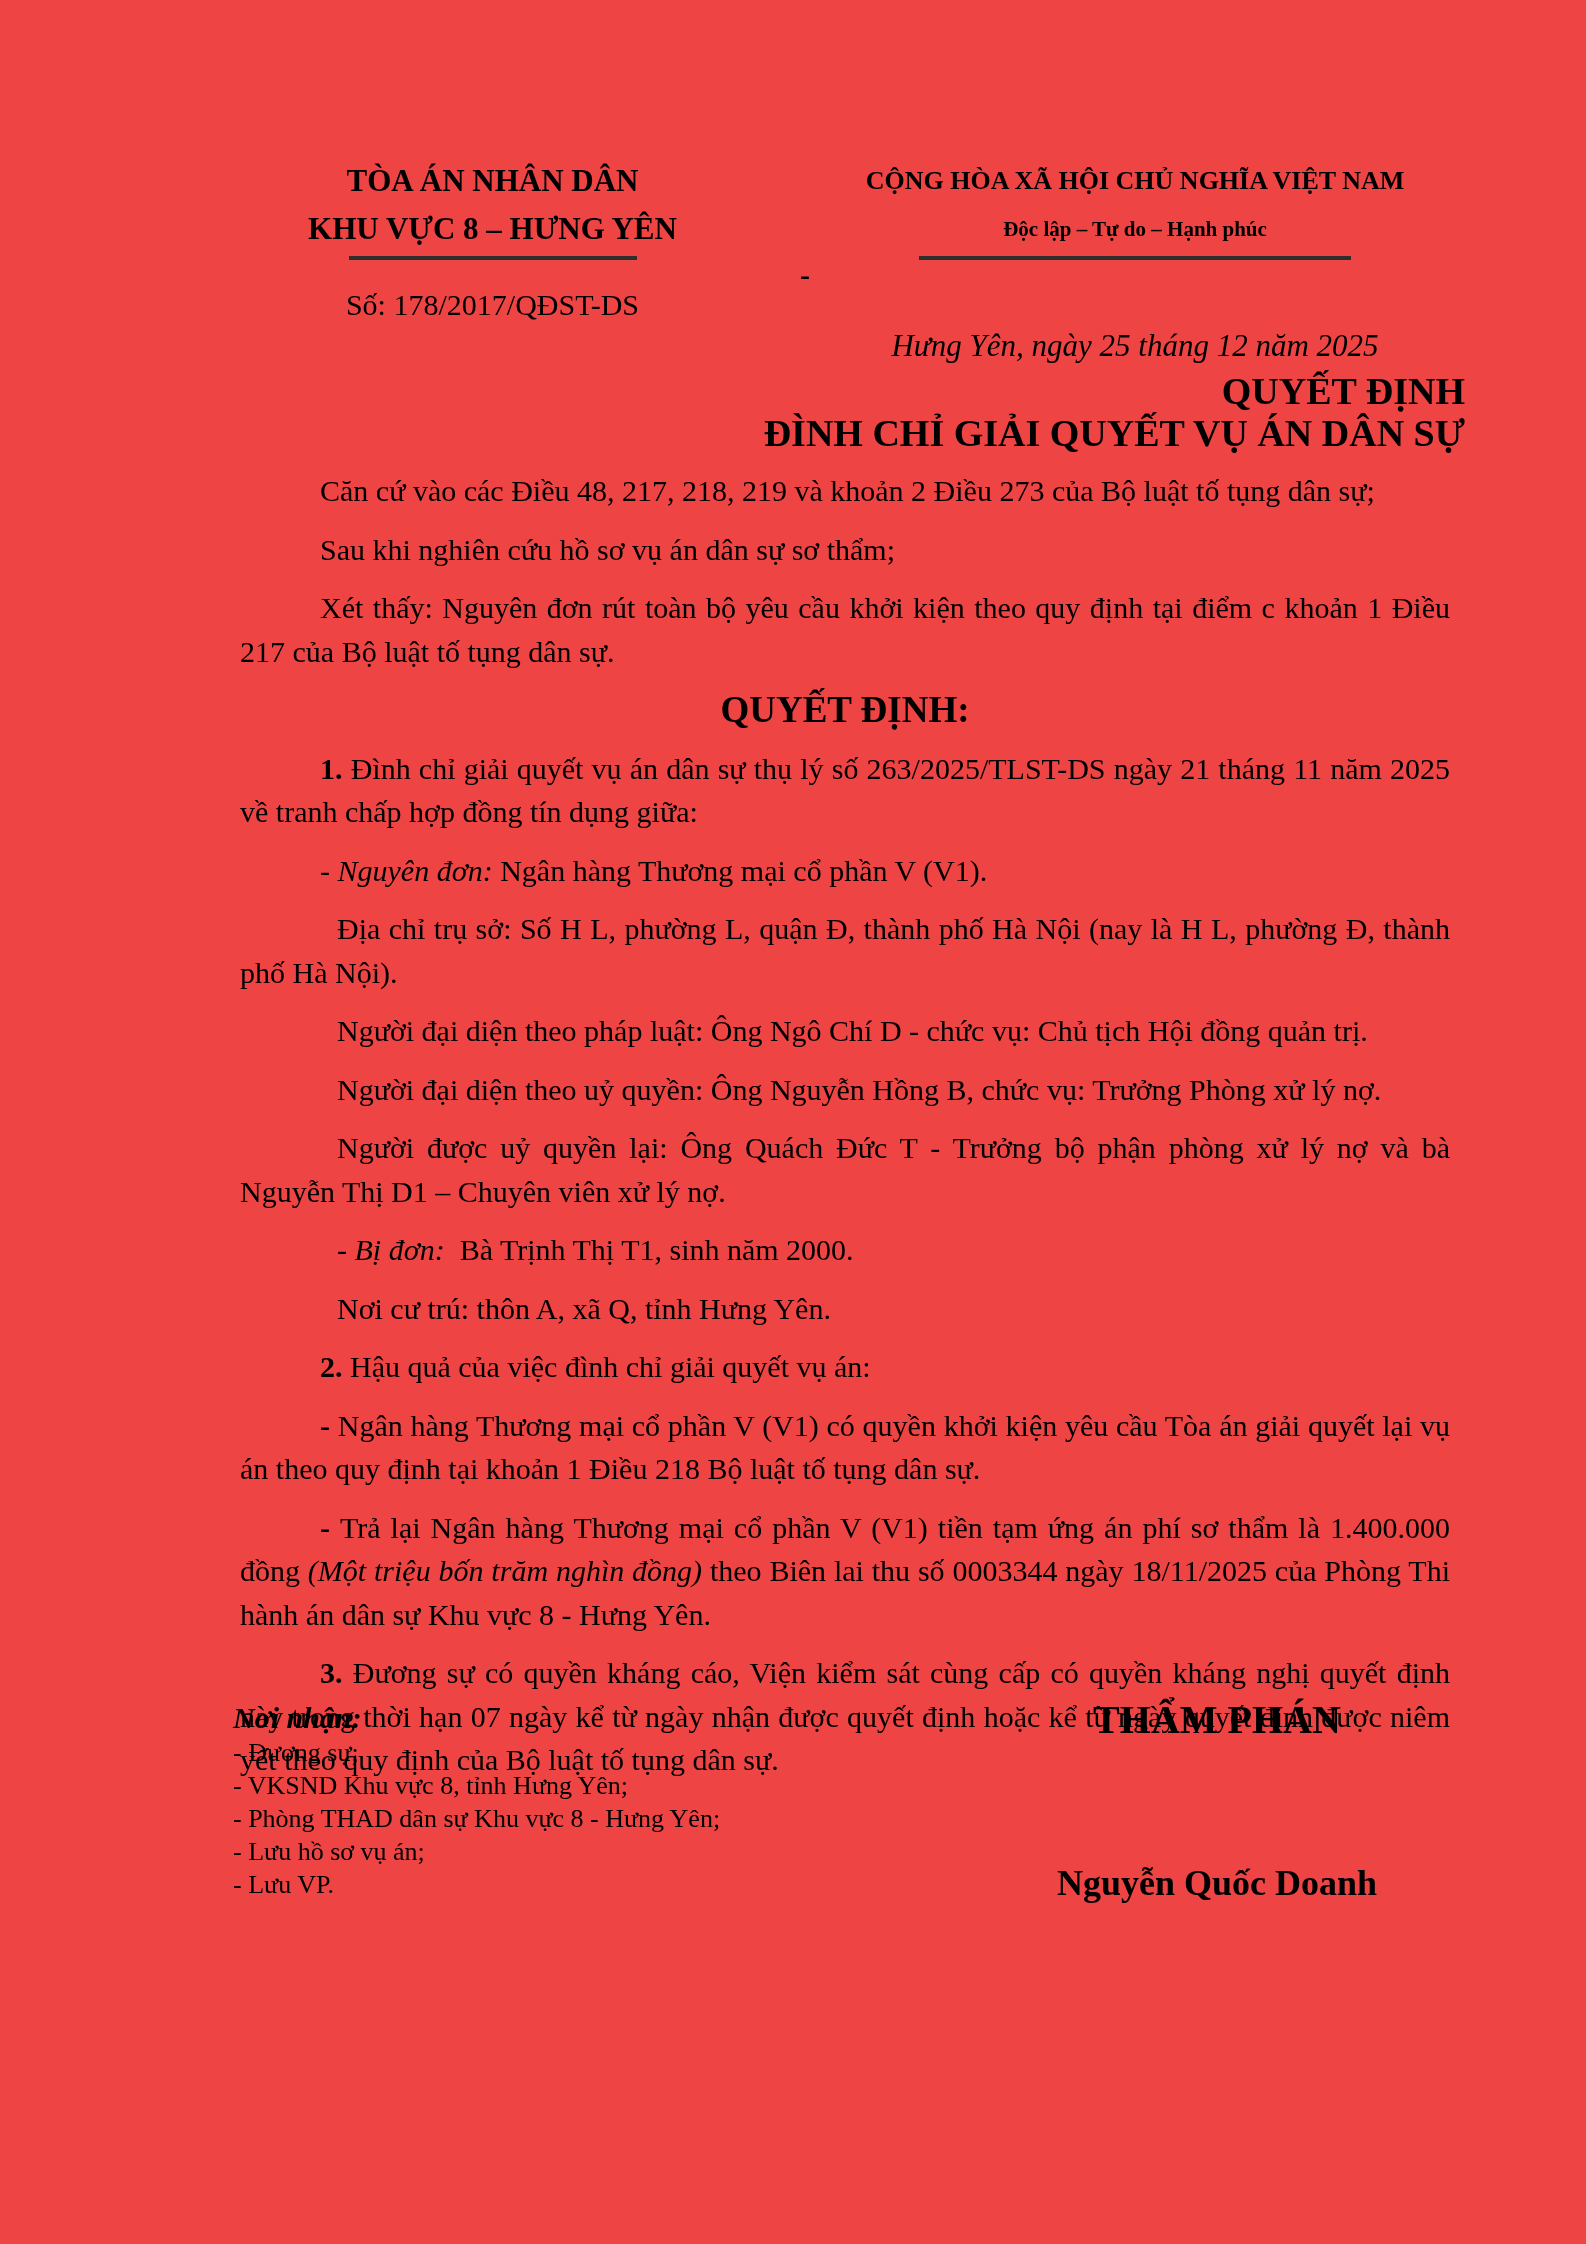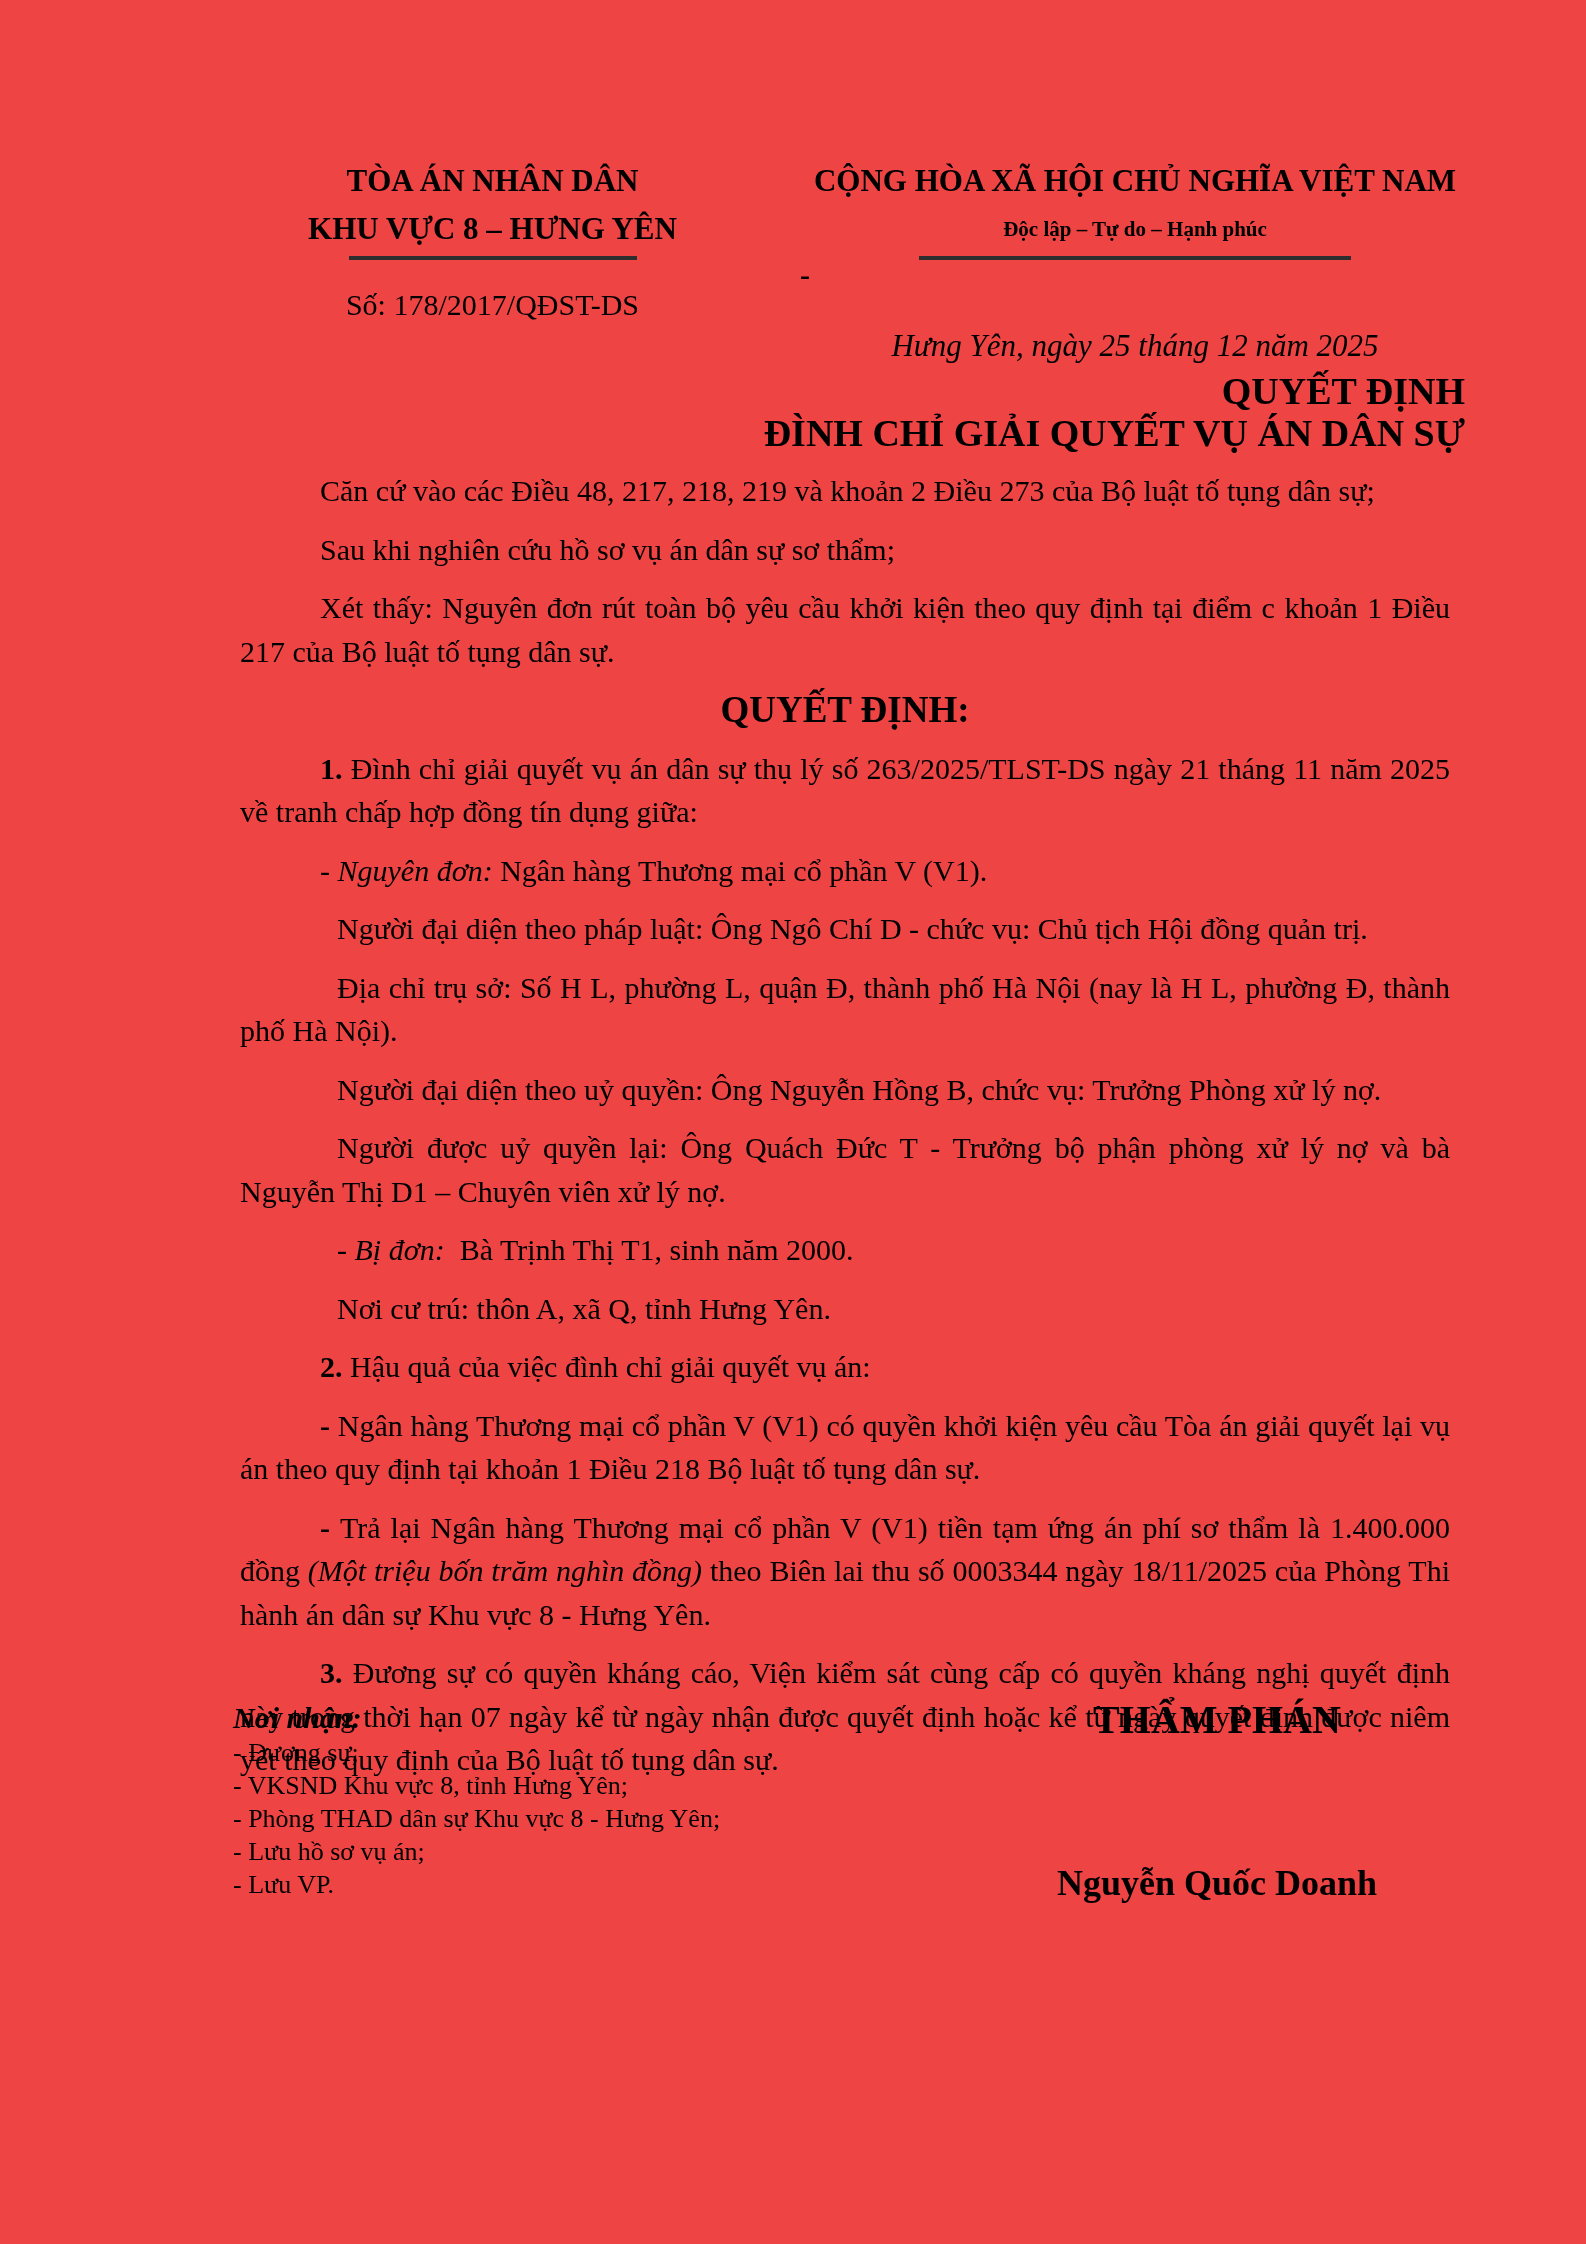--- a/index.html
+++ b/index.html
@@ -11,21 +11,21 @@
     overflow:hidden;
   }
   
   .hdr-left{position:absolute;left:225px;top:156px;width:535px;text-align:center;}
   .hdr-left .l1{font-weight:bold;font-size:31px;line-height:50px;white-space:nowrap;}
   .hdr-left .l2{font-weight:bold;font-size:31px;line-height:46px;white-space:nowrap;}
   .hdr-rule{height:4px;background:#2e2e2e;margin:4px auto 0;}
   .hdr-left .hdr-rule{width:288px;}
   .hdr-left .num{font-size:30px;margin-top:28px;white-space:nowrap;}
   .hdr-right{position:absolute;left:770px;top:156px;width:730px;text-align:center;}
-  .hdr-right .l1{font-weight:bold;font-size:31px;line-height:50px;white-space:nowrap;}
+  .hdr-right .l1{font-weight:bold;font-size:26px;line-height:50px;white-space:nowrap;}
   .hdr-right .l2{font-weight:bold;font-size:21px;line-height:46px;white-space:nowrap;}
   .hdr-right .hdr-rule{width:432px;}
   .hdr-right .date{font-style:italic;font-size:31px;margin-top:68px;white-space:nowrap;}
   .stray-dash{position:absolute;left:800px;top:258px;font-size:30px;font-weight:bold;}
   
   .content{position:absolute;left:225px;top:370px;width:1240px;}
   .doc-title div{font-weight:bold;font-size:38px;line-height:42px;text-align:right;}
   .body p{margin:15px;font-size:30px;line-height:43.5px;text-align:justify;text-indent:80px;}
   .body p.indent-lg{text-indent:97px;}
   .body p.center-heading{text-align:center;text-indent:0;font-weight:bold;font-size:37px;}
@@ -69,22 +69,22 @@
       <div>ĐÌNH CHỈ GIẢI QUYẾT VỤ ÁN DÂN SỰ</div>
     </div>
 
     <div class="body">
       <p><span>Căn cứ vào các Điều 48, 217, 218, 219 và khoản 2 Điều 273 của Bộ luật tố tụng dân sự;</span></p>
       <p><span>Sau khi nghiên cứu hồ sơ vụ án dân sự sơ thẩm;</span></p>
       <p><span>Xét thấy: Nguyên đơn rút toàn bộ yêu cầu khởi kiện theo quy định tại điểm c khoản 1 Điều 217 của Bộ luật tố tụng dân sự.</span></p>
       <p class="center-heading">QUYẾT ĐỊNH:</p>
       <p><span class="run-b">1.</span><span> Đình chỉ giải quyết vụ án dân sự thụ lý số 263/2025/TLST-DS ngày 21 tháng 11 năm 2025 về tranh chấp hợp đồng tín dụng giữa:</span></p>
       <p><span>- </span><span class="run-i">Nguyên đơn:</span><span> Ngân hàng Thương mại cổ phần V (V1).</span></p>
+      <p class="indent-lg"><span>Địa chỉ trụ sở: Số H L, phường L, quận Đ, thành phố Hà Nội (nay là H L, phường Đ, thành phố Hà Nội).</span></p>
       <p class="indent-lg"><span>Người đại diện theo pháp luật: Ông Ngô Chí D - chức vụ: Chủ tịch Hội đồng quản trị.</span></p>
-      <p class="indent-lg"><span>Địa chỉ trụ sở: Số H L, phường L, quận Đ, thành phố Hà Nội (nay là H L, phường Đ, thành phố Hà Nội).</span></p>
       <p class="indent-lg"><span>Người đại diện theo uỷ quyền: Ông Nguyễn Hồng B, chức vụ: Trưởng Phòng xử lý nợ.</span></p>
       <p class="indent-lg"><span>Người được uỷ quyền lại: Ông Quách Đức T - Trưởng bộ phận phòng xử lý nợ và bà Nguyễn Thị D1 – Chuyên viên xử lý nợ.</span></p>
       <p class="indent-lg"><span>- </span><span class="run-i">Bị đơn:</span><span>&nbsp; Bà Trịnh Thị T1, sinh năm 2000.</span></p>
       <p class="indent-lg"><span>Nơi cư trú: thôn A, xã Q, tỉnh Hưng Yên.</span></p>
       <p class="gap-sm"><span class="run-b">2.</span><span> Hậu quả của việc đình chỉ giải quyết vụ án:</span></p>
       <p><span class="run-b">- </span><span>Ngân hàng Thương mại cổ phần V (V1) có quyền khởi kiện yêu cầu Tòa án giải quyết lại vụ án theo quy định tại khoản 1 Điều 218 Bộ luật tố tụng dân sự.</span></p>
       <p><span class="run-b">- </span><span>Trả lại Ngân hàng Thương mại cổ phần V (V1) tiền tạm ứng án phí sơ thẩm là 1.400.000 đồng </span><span class="run-i">(Một triệu bốn trăm nghìn đồng)</span><span> theo Biên lai thu số 0003344 ngày 18/11/2025 của Phòng Thi hành án dân sự Khu vực 8 - Hưng Yên.</span></p>
       <p><span class="run-b">3.</span><span> Đương sự có quyền kháng cáo, Viện kiểm sát cùng cấp có quyền kháng nghị quyết định này trong thời hạn 07 ngày kể từ ngày nhận được quyết định hoặc kể từ ngày quyết định được niêm yết theo quy định của Bộ luật tố tụng dân sự.</span></p>
     </div>
   </div>

